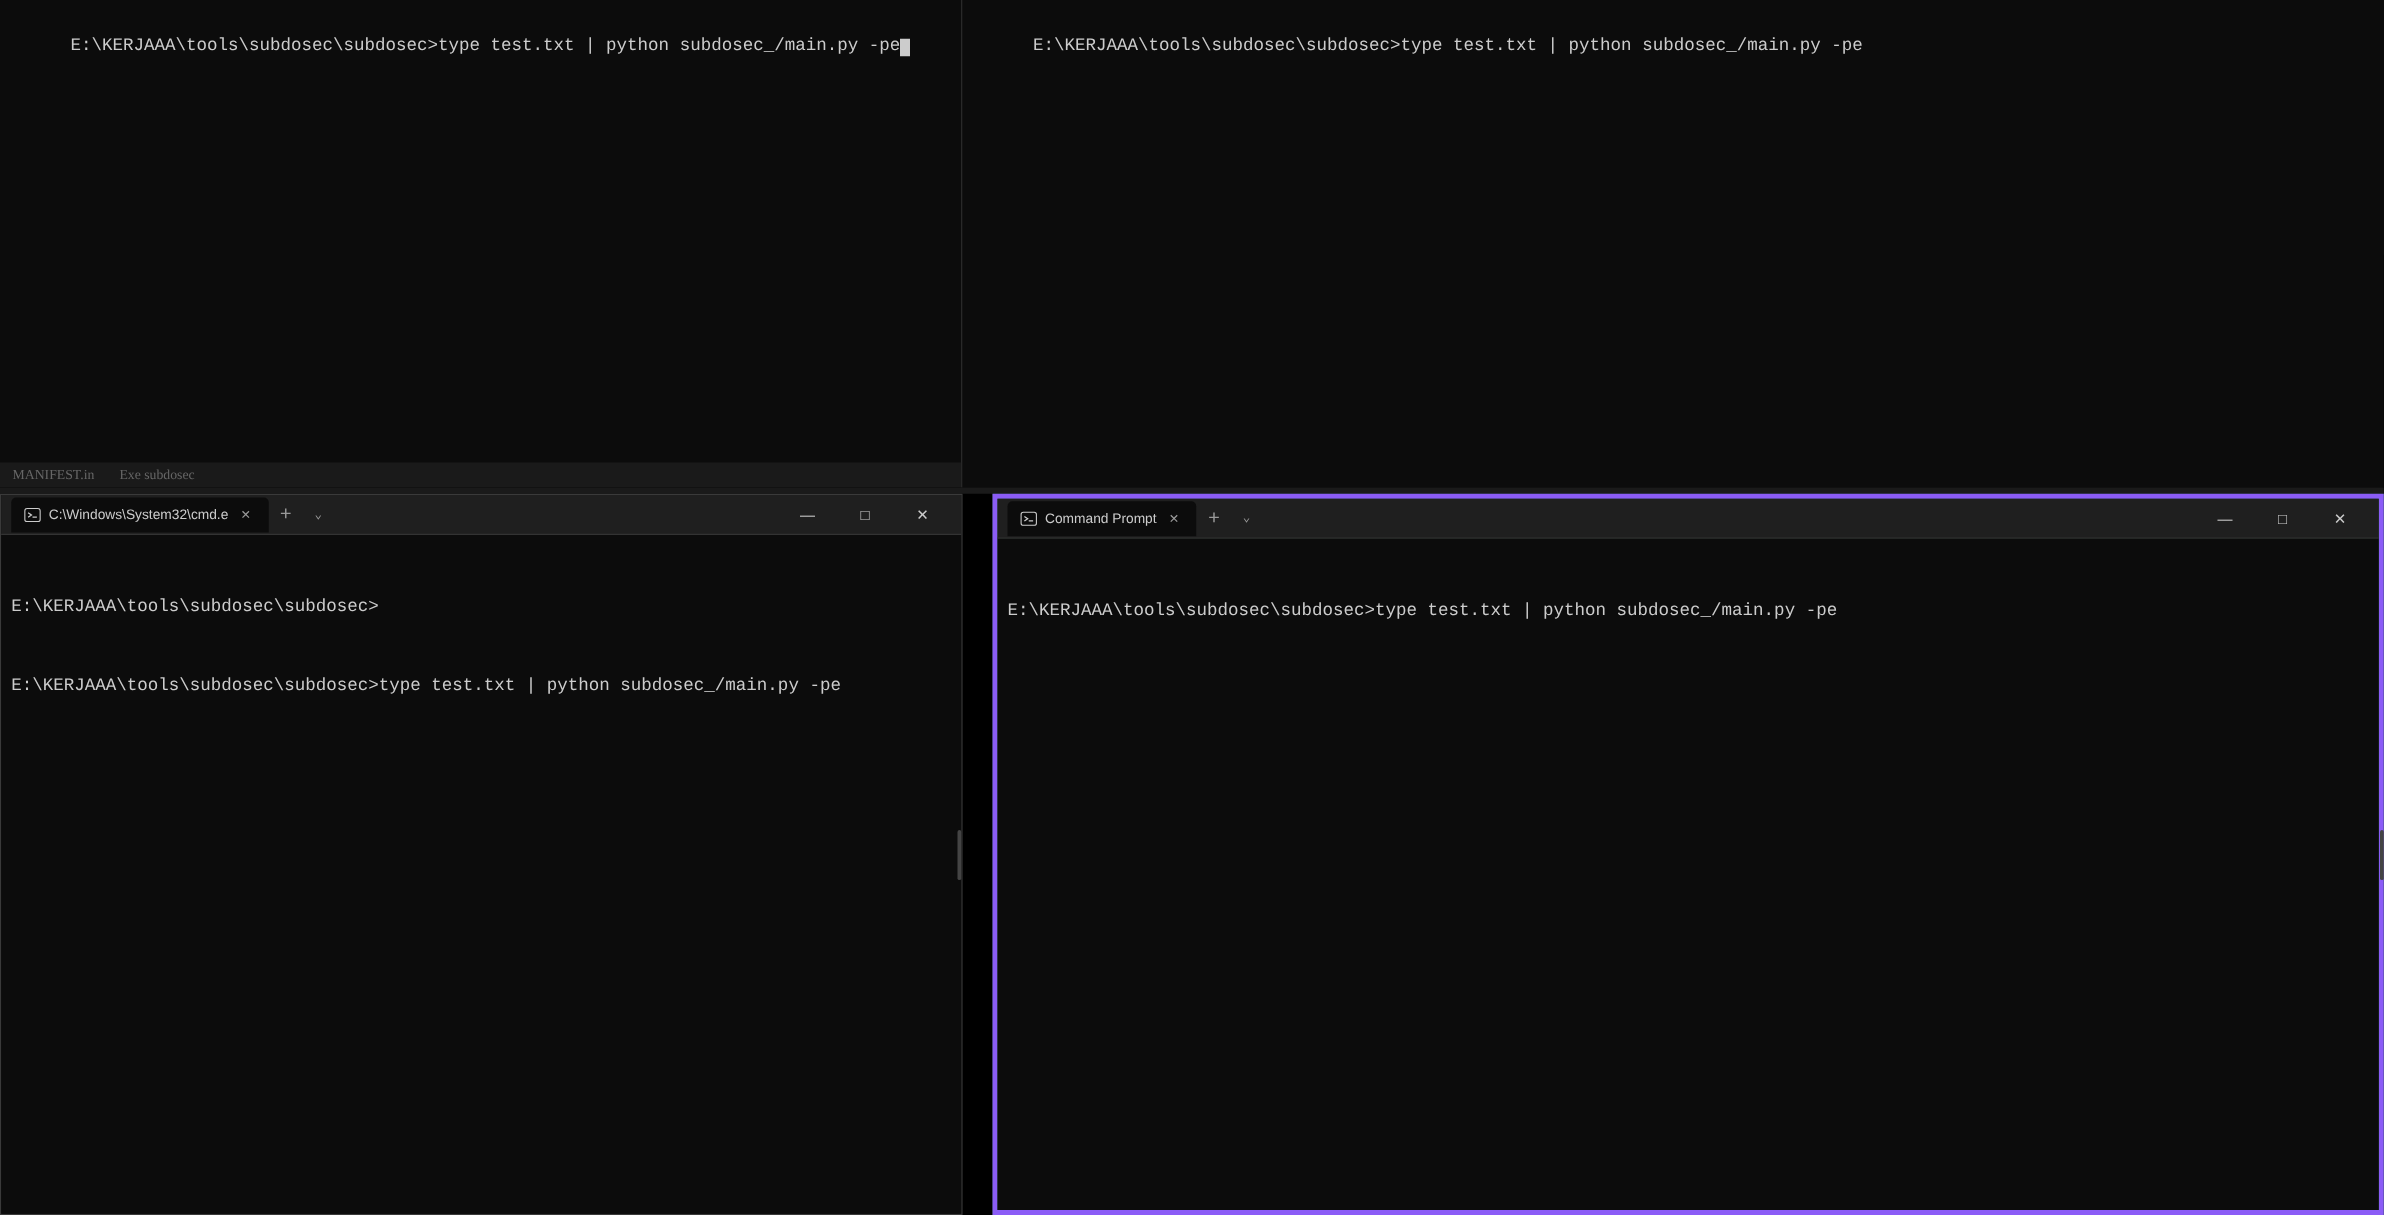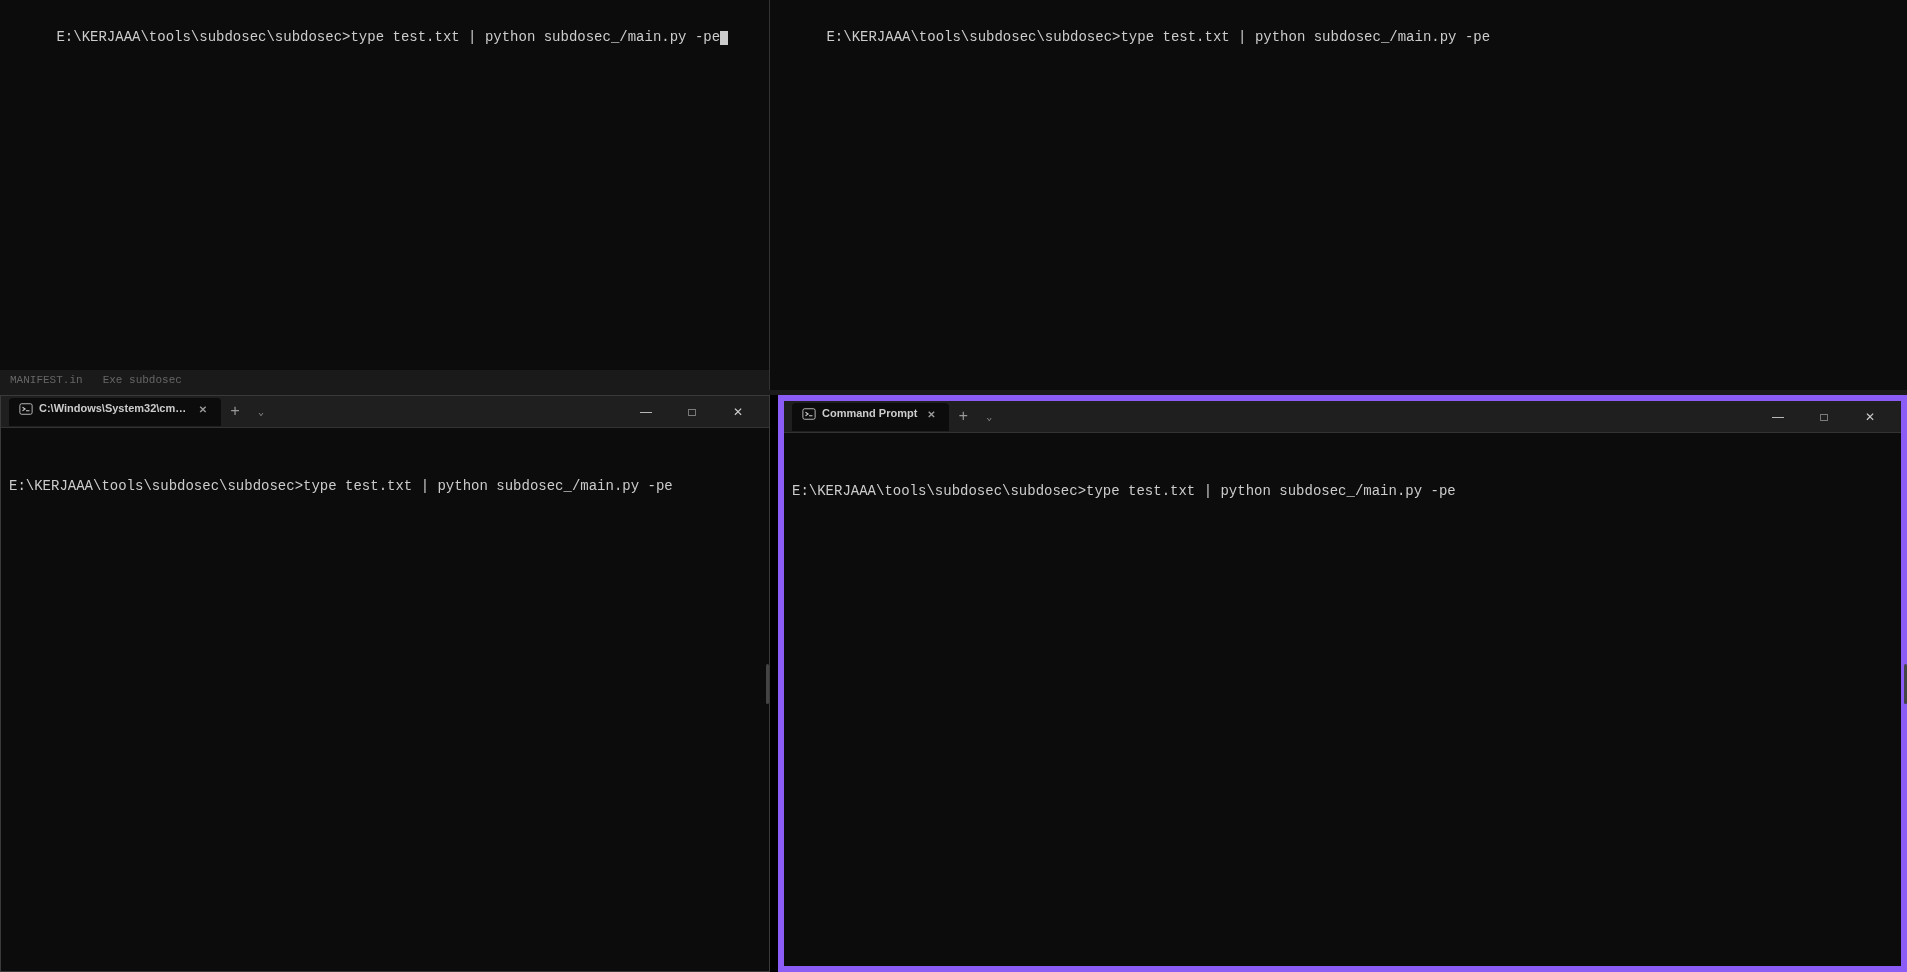--- a/index.html
+++ b/index.html
@@ -76,24 +76,24 @@
       border: 1px solid #3a3a3a;
       display: flex;
       flex-direction: column;
       position: relative;
     }
 
     .window-right {
       flex: 1;
       height: 577px;
       background: #14532d;
-      border: 6px solid #8b5cf6;
+      border: 4px solid #8b5cf6;
       display: flex;
       flex-direction: column;
-      margin-left: 8px;
+      margin-left: 24px;
     }
 
     
     .title-bar {
       height: 32px;
       background: #1f1f1f;
       display: flex;
       align-items: center;
       padding: 0 8px;
       flex-shrink: 0;
@@ -102,29 +102,29 @@
 
     .title-bar-left {
       display: flex;
       align-items: center;
       flex: 1;
       gap: 0;
     }
 
     .tab {
       display: flex;
+      align-items: center;
       padding: 4px 10px;
       background: #0c0c0c;
       color: #cccccc;
       font-size: 12px;
       font-family: 'Segoe UI', sans-serif;
       height: 28px;
       border-radius: 4px 4px 0 0;
       gap: 6px;
-      font-weight: bold;
     }
 
     .tab-icon {
       width: 14px;
       height: 14px;
       display: flex;
       align-items: center;
       justify-content: center;
     }
 
@@ -233,21 +233,21 @@
       background: #1a1a1a;
       display: flex;
       align-items: center;
       padding: 0 10px;
       gap: 20px;
     }
 
     .hint-item {
       color: #666;
       font-size: 11px;
-      font-family: Liberation Mono, monospace;
+      font-family: Liberation Serif, serif;
     }
   </style>
 </head>
 <body>
 
 <div class="top-half">
 
   <div class="top-terminal-left">
     <div class="terminal-content">
       <span>E:\KERJAAA\tools\subdosec\subdosec&gt;type test.txt | python subdosec_/main.py -pe</span><span class="cursor"></span>
@@ -288,20 +288,21 @@
         <div class="tab-add">+</div>
         <div class="tab-dropdown">⌄</div>
       </div>
       <div class="window-controls">
         <button class="win-btn">—</button>
         <button class="win-btn">□</button>
         <button class="win-btn close">✕</button>
       </div>
     </div>
     <div class="terminal-body">
+      <div>E:\KERJAAA\tools\subdosec\subdosec&gt;</div>
       <div>E:\KERJAAA\tools\subdosec\subdosec&gt;type test.txt | python subdosec_/main.py -pe</div>
     </div>
     <div class="scroll-hint"></div>
   </div>
 
   <div class="window-right">
     <div class="title-bar">
       <div class="title-bar-left">
 
         <div class="tab">

